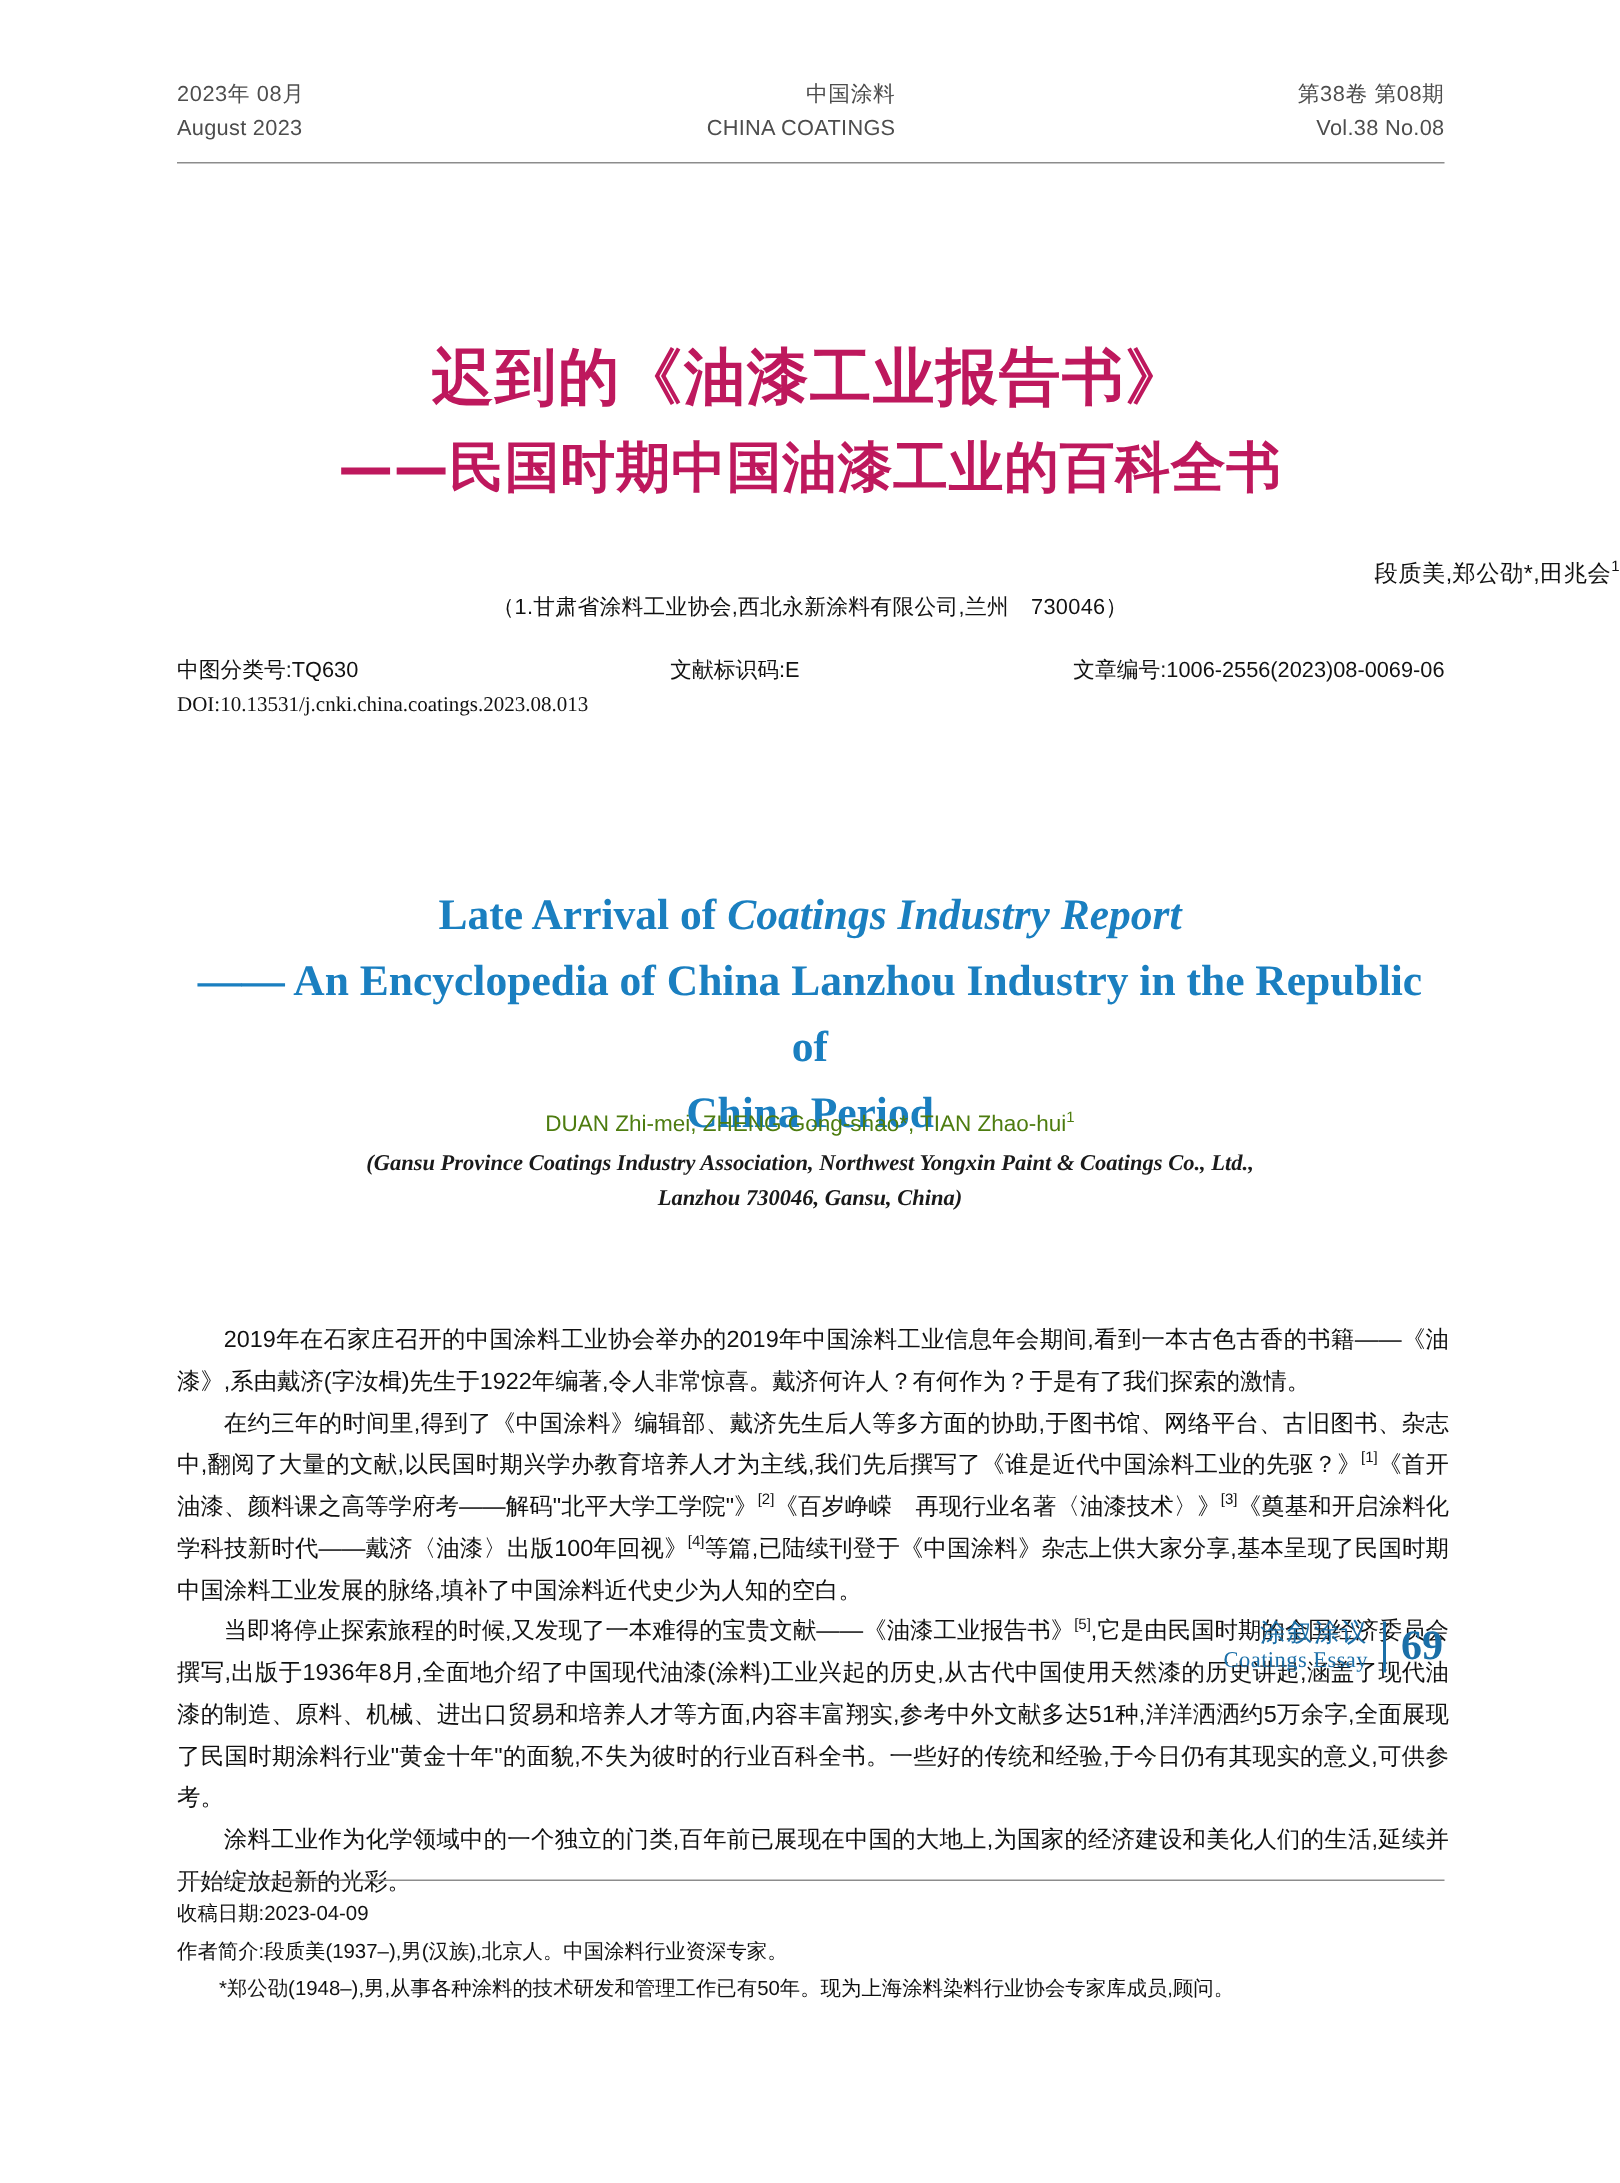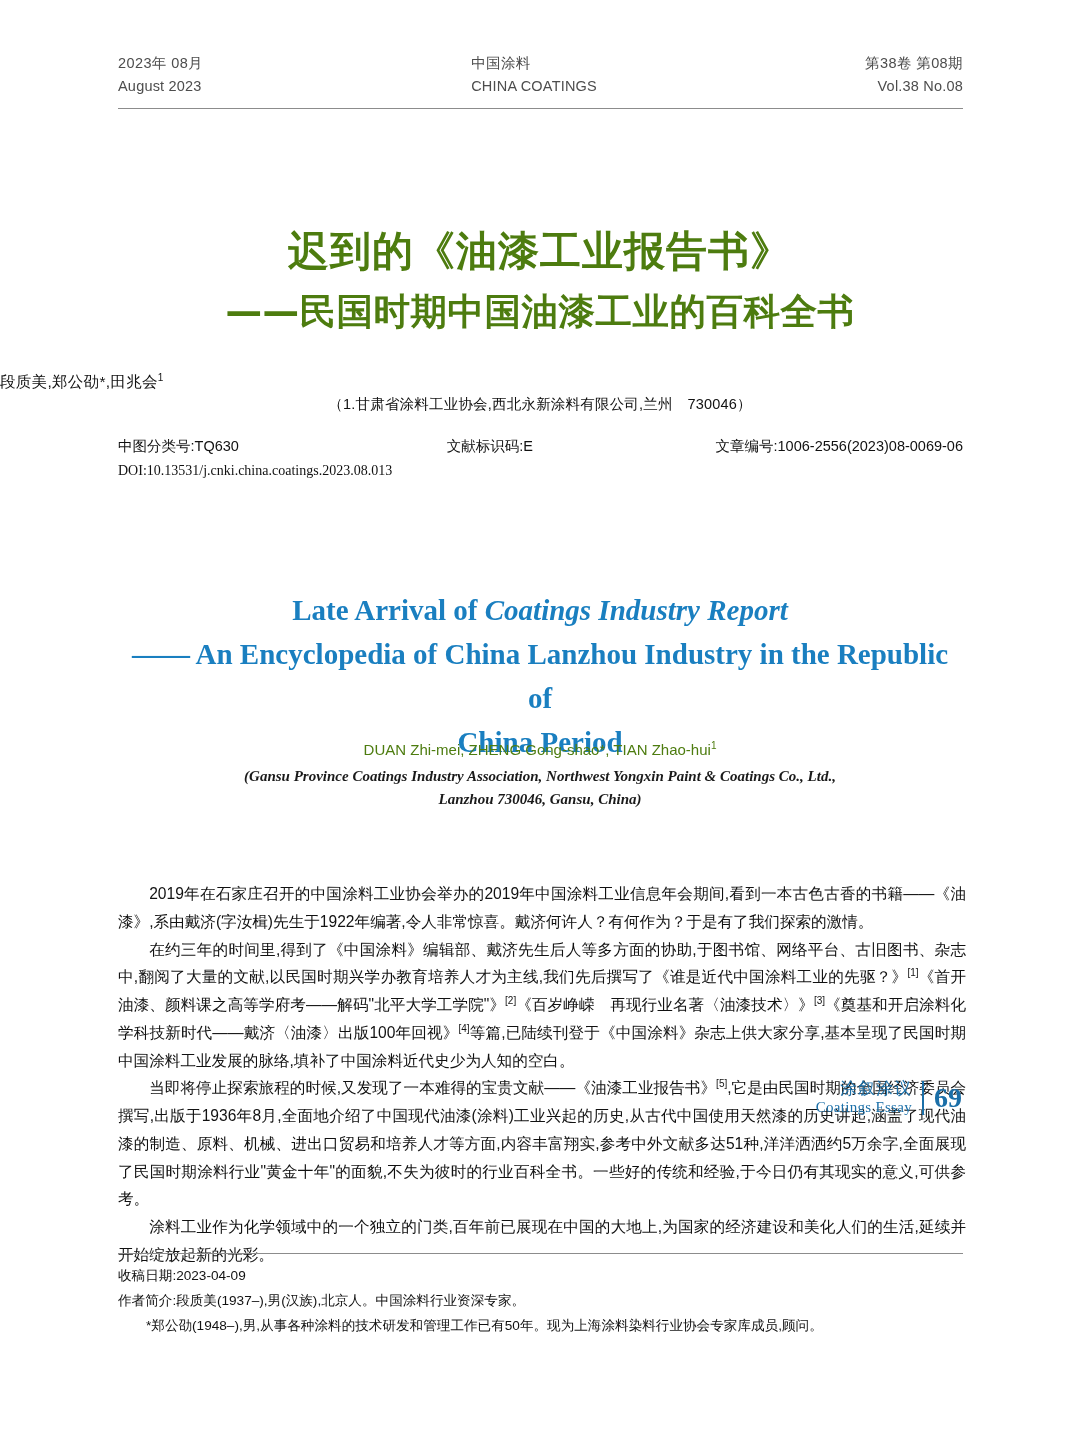--- a/index.html
+++ b/index.html
@@ -31,61 +31,61 @@
     display: flex;
     justify-content: space-between;
     align-items: flex-start;
     color: #4d4d4d;
   }
   .runhead .col {
     font-size: 14.5px;
     line-height: 1.62;
     white-space: nowrap;
   }
-  .runhead .col.center { text-align: left; }
+  .runhead .col.center { text-align: right; }
   .runhead .col.right { text-align: right; }
   .runhead .cn { font-size: 14.5px; letter-spacing: 0.4px; }
   .runhead .en { font-size: 14.5px; letter-spacing: 0.2px; }
   .runhead-rule {
     position: absolute;
     left: 118px;
     top: 108px;
     width: 845px;
     height: 1px;
     background: #8c8c8c;
   }
 
   
   .title-cn {
     position: absolute;
     left: 0;
     top: 222px;
     width: 1080px;
     text-align: center;
-    color: #4d7c0f;
+    color: #be185d;
     font-family: "DejaVu Sans", "Liberation Sans", sans-serif;
     font-weight: bold;
     font-size: 41px;
     letter-spacing: 1px;
     line-height: 1.42;
   }
   .title-cn .line2 {
     display: block;
     font-size: 36.5px;
     margin-top: 6px;
     letter-spacing: 0.5px;
   }
 
   
   .authors-cn {
     position: absolute;
     left: 0;
     top: 372px;
     width: 1080px;
-    text-align: left;
+    text-align: right;
     font-size: 15.5px;
     color: #111;
     letter-spacing: 0.3px;
   }
   .authors-cn sup { font-size: 10px; vertical-align: super; }
   .affil-cn {
     position: absolute;
     left: 0;
     top: 395px;
     width: 1080px;

